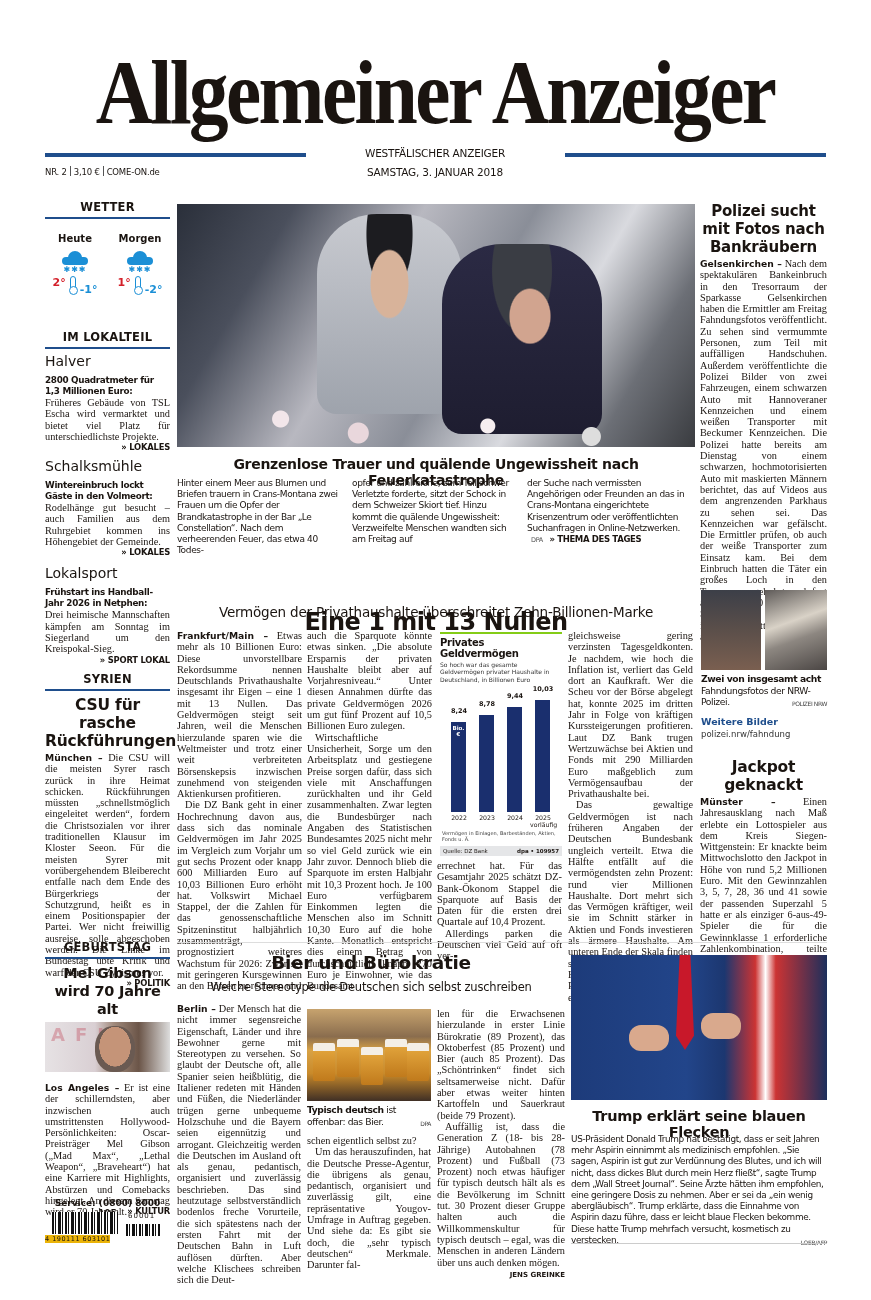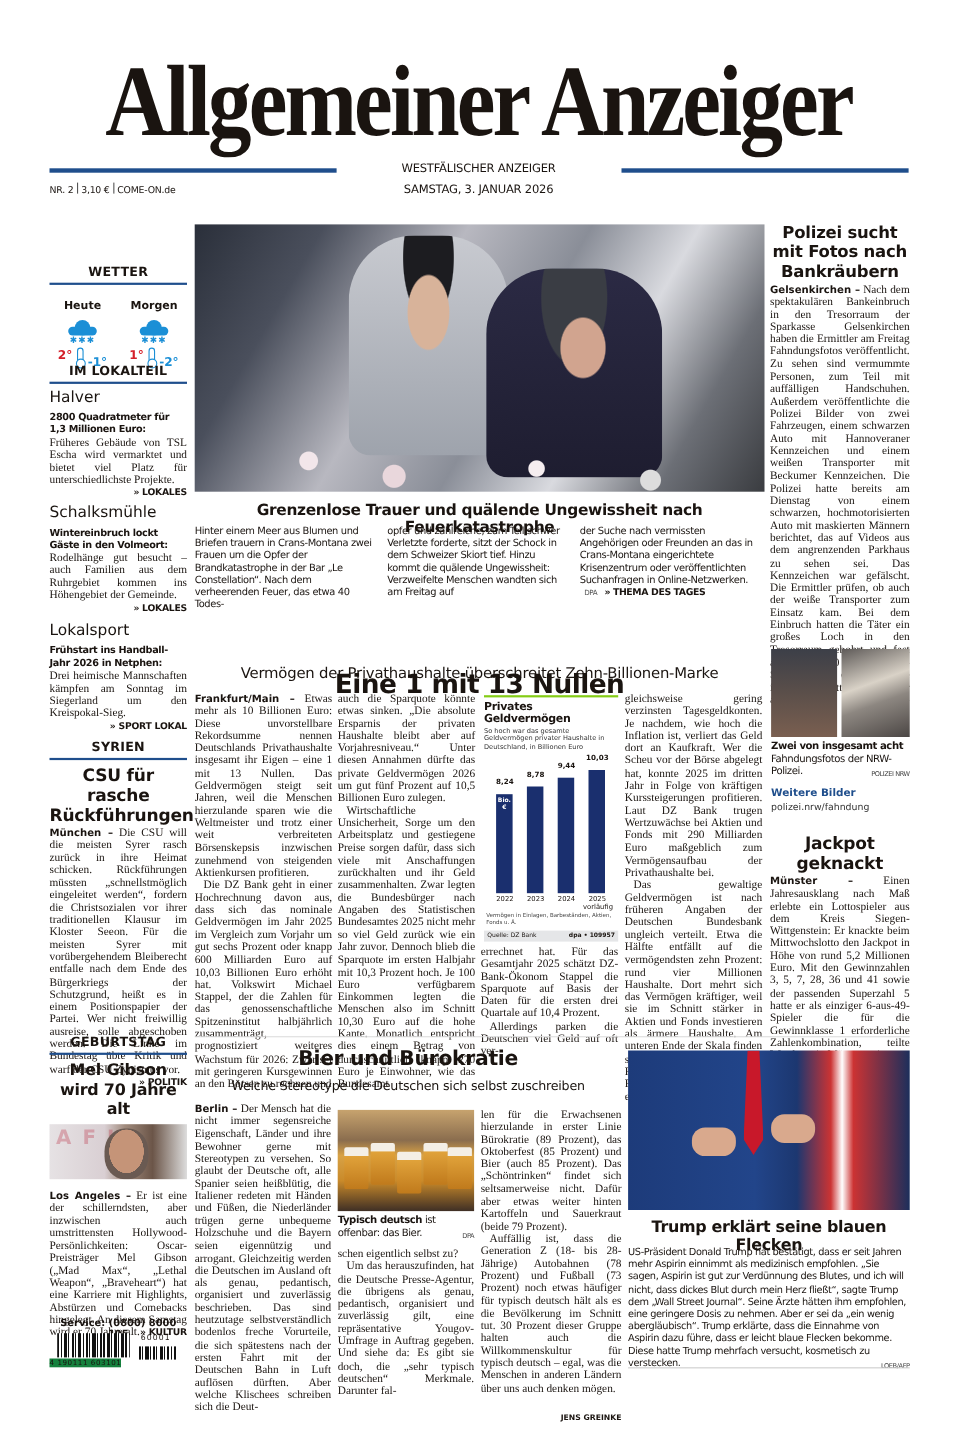--- a/index.html
+++ b/index.html
@@ -77,26 +77,26 @@
   .barcode { background: repeating-linear-gradient(90deg, #111 0 2px, #fff 2px 3px, #111 3px 4px, #fff 4px 6px, #111 6px 9px, #fff 9px 10px, #111 10px 11px, #fff 11px 13px); }
   .rule-thin { height: 1px; background: #bbb; }
 </style>
 </head>
 <body>
 
 <div class="abs masthead">Allgemeiner Anzeiger</div>
 <div class="abs blue-rule" style="left:45px; top:153px; width:261px;"></div>
 <div class="abs blue-rule" style="left:565px; top:153px; width:261px;"></div>
 <div class="abs meta-center" style="top:147px;text-align:center;">WESTFÄLISCHER ANZEIGER</div>
-<div class="abs meta-center" style="top:166px;">SAMSTAG, 3. JANUAR 2026</div>
+<div class="abs meta-center" style="top:166px;">SAMSTAG, 3. JANUAR 2018</div>
 <div class="abs meta-left">
   <span>NR. 2</span><span class="sep"></span><span>3,10 €</span><span class="sep"></span><span>COME-ON.de</span>
 </div>
 
-<div class="abs" style="left:45px; top:200px; width:125px;margin-top:40px;">
+<div class="abs" style="left:45px; top:200px; width:125px;">
   <div class="sec-label">WETTER</div>
   <div style="display:flex; justify-content:space-between; margin-top:14px; padding:0 2px;">
     <div style="width:56px; display:flex; flex-direction:column; align-items:center;">
       <div class="wx-day">Heute</div>
       <div class="cloud" style="margin-top:7px;"></div>
       <div class="snow">✱✱✱</div>
       <div style="display:flex; align-items:flex-start; gap:4px; margin-top:2px;">
         <span class="t-hi">2°</span>
         <span class="thermo"></span>
         <span class="t-lo" style="margin-top:7px;">-1°</span>
@@ -150,21 +150,21 @@
     <span class="afi">AFI</span>
     <div class="face"></div>
   </div>
   <div class="body-txt" style="margin-top:10px;"><span class="dateline">Los Angeles –</span> <span>Er ist eine der schillerndsten, aber inzwischen auch umstrittensten Hollywood-Persönlichkeiten: Oscar-Preisträger Mel Gibson („Mad Max“, „Lethal Weapon“, „Braveheart“) hat eine Karriere mit Highlights, Abstürzen und Comebacks hingelegt. An diesem Samstag wird er 70 Jahre alt.</span> <span class="ref">» KULTUR</span></div>
 </div>
 
 <div class="abs sans" style="left:45px; top:1198px; width:125px; text-align:center; font-weight:bold; font-size:9px;">Service: (0800) 8000 105</div>
 <div class="abs barcode" style="left:52px; top:1212px; width:66px; height:22px;"></div>
 <div class="abs barcode" style="left:126px; top:1224px; width:34px; height:12px;"></div>
 <div class="abs sans" style="left:128px; top:1212px; font-size:7px; letter-spacing:1px;">60001</div>
-<div class="abs sans" style="left:45px; top:1235px; font-size:6.5px; letter-spacing:0.5px; background:#15803d;">4 190111 603101</div>
+<div class="abs sans" style="left:45px; top:1235px; font-size:6.5px; letter-spacing:0.5px; background:#eab308;">4 190111 603101</div>
 
 <div class="abs photo ph-main" style="left:177px; top:204px; width:518px; height:243px;">
   <div class="p1"></div>
   <div class="p2"></div>
   <div class="flow"></div>
 </div>
 <div class="abs hl-mid" style="left:177px; top:456px; width:518px; font-size:14px;">Grenzenlose Trauer und quälende Ungewissheit nach Feuerkatastrophe</div>
 <div class="abs" style="left:177px; top:478px; width:518px; display:flex; gap:12px;">
   <div class="sans-body" style="width:165px;">Hinter einem Meer aus Blumen und Briefen trauern in Crans-Montana zwei Frauen um die Opfer der Brandkatastrophe in der Bar „Le Constellation“. Nach dem verheerenden Feuer, das etwa 40 Todes-</div>
   <div class="sans-body" style="width:165px;">opfer und zahlreiche, zum Teil schwer Verletzte forderte, sitzt der Schock in dem Schweizer Skiort tief. Hinzu kommt die quälende Ungewissheit: Verzweifelte Menschen wandten sich am Freitag auf</div>
@@ -266,21 +266,21 @@
   <span class="credit" style="font-size:6px;">DPA</span>
 </div>
 
 <div class="abs body-txt" style="left:307px; top:1135px; width:124px;">
   <div>schen eigentlich selbst zu?</div>
   <div style="text-indent:8px;">Um das herauszufinden, hat die Deutsche Presse-Agentur, die übrigens als genau, pedantisch, organisiert und zuverlässig gilt, eine repräsentative Yougov-Umfrage in Auftrag gegeben. Und siehe da: Es gibt sie doch, die „sehr typisch deutschen“ Merkmale. Darunter fal-</div>
 </div>
 <div class="abs body-txt" style="left:437px; top:1008px; width:128px;">
   <div>len für die Erwachsenen hierzulande in erster Linie Bürokratie (89 Prozent), das Oktoberfest (85 Prozent) und Bier (auch 85 Prozent). Das „Schöntrinken“ findet sich seltsamerweise nicht. Dafür aber etwas weiter hinten Kartoffeln und Sauerkraut (beide 79 Prozent).</div>
   <div style="text-indent:8px;">Auffällig ist, dass die Generation Z (18- bis 28-Jährige) Autobahnen (78 Prozent) und Fußball (73 Prozent) noch etwas häufiger für typisch deutsch hält als es die Bevölkerung im Schnitt tut. 30 Prozent dieser Gruppe halten auch die Willkommenskultur für typisch deutsch – egal, was die Menschen in anderen Ländern über uns auch denken mögen.</div>
-  <div style="text-align:right; font-family:'DejaVu Sans',sans-serif; font-weight:bold; font-size:7px; margin-top:16px;">JENS GREINKE</div>
+  <div style="text-align:right; font-family:'DejaVu Sans',sans-serif; font-weight:bold; font-size:7px; margin-top:2px;">JENS GREINKE</div>
 </div>
 
 <div class="abs photo ph-trump" style="left:571px; top:955px; width:256px; height:145px;">
   <div class="tie"></div>
   <div class="hand" style="left:58px; top:70px;"></div>
   <div class="hand" style="left:130px; top:58px;"></div>
 </div>
 <div class="abs hl-mid" style="left:571px; top:1108px; width:256px; font-size:14.5px;">Trump erklärt seine blauen Flecken</div>
 <div class="abs sans-body" style="left:571px; top:1134px; width:256px; font-size:8.9px;">
   <span>US-Präsident Donald Trump hat bestätigt, dass er seit Jahren mehr Aspirin einnimmt als medizinisch empfohlen. „Sie sagen, Aspirin ist gut zur Verdünnung des Blutes, und ich will nicht, dass dickes Blut durch mein Herz fließt“, sagte Trump dem „Wall Street Journal“. Seine Ärzte hätten ihm empfohlen, eine geringere Dosis zu nehmen. Aber er sei da „ein wenig abergläubisch“. Trump erklärte, dass die Einnahme von Aspirin dazu führe, dass er leicht blaue Flecken bekomme. Diese hatte Trump mehrfach versucht, kosmetisch zu verstecken.</span>

